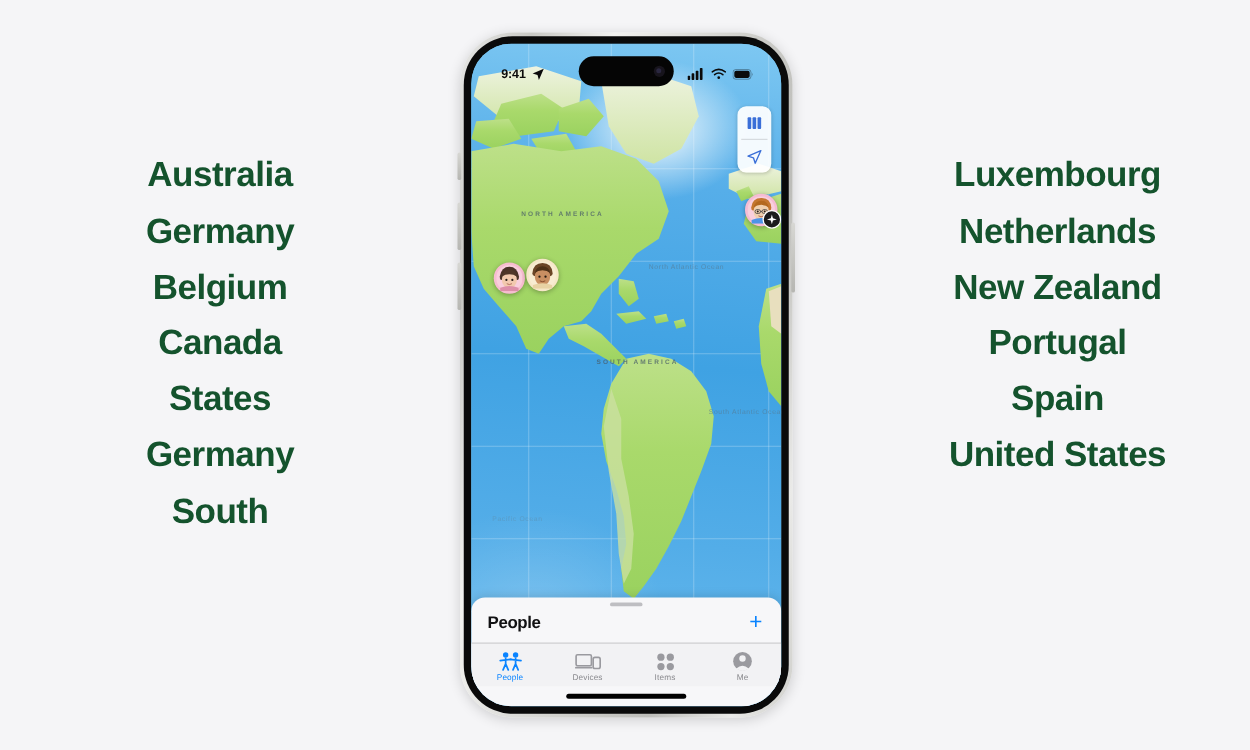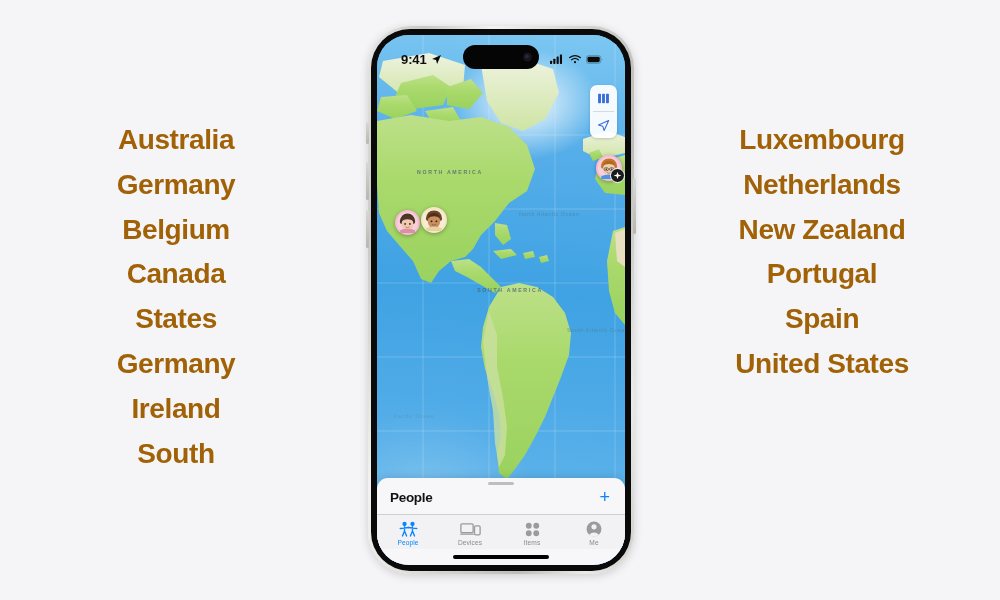--- a/index.html
+++ b/index.html
@@ -18,26 +18,26 @@
   
   .country-col {
     position: absolute;
     top: 118px;
     width: 300px;
     display: flex;
     flex-direction: column;
     align-items: center;
   }
   .country-col.left  { left: 26px; }
-  .country-col.right { left: 672px; text-align: center; }
+  .country-col.right { left: 696px; text-align: center; }
 
   .country-item {
     font-size: 28px;
     font-weight: 600;
-    color: #a16207;
+    color: #14532d;
     letter-spacing: -0.4px;
     line-height: 44.8px;
     height: 44.8px;
     white-space: nowrap;
   }
 
   
   .phone-wrap {
     position: absolute;
     left: 368px;
@@ -118,21 +118,21 @@
     align-items: center;
     justify-content: space-between;
     padding: 0 22px 0 24px;
     box-sizing: border-box;
     z-index: 6;
   }
   .sb-left {
     display: flex;
     align-items: center;
     gap: 4px;
-    font-size: 13px;
+    font-size: 10px;
     font-weight: 700;
     color: #0b0b0b;
     letter-spacing: -0.1px;
     padding-top: 4px;
   }
   .sb-right {
     display: flex;
     align-items: center;
     gap: 5px;
     padding-top: 4px;
@@ -277,21 +277,20 @@
 </head>
 <body>
 
 <div class="country-col left">
   <div class="country-item">Australia</div>
   <div class="country-item">Germany</div>
   <div class="country-item">Belgium</div>
   <div class="country-item">Canada</div>
   <div class="country-item">States</div>
   <div class="country-item">Germany</div>
-  <div class="country-item">Ireland</div>
   <div class="country-item">South</div>
 </div>
 
 <div class="country-col right">
   <div class="country-item">Luxembourg</div>
   <div class="country-item">Netherlands</div>
   <div class="country-item">New Zealand</div>
   <div class="country-item">Portugal</div>
   <div class="country-item">Spain</div>
   <div class="country-item">United States</div>

